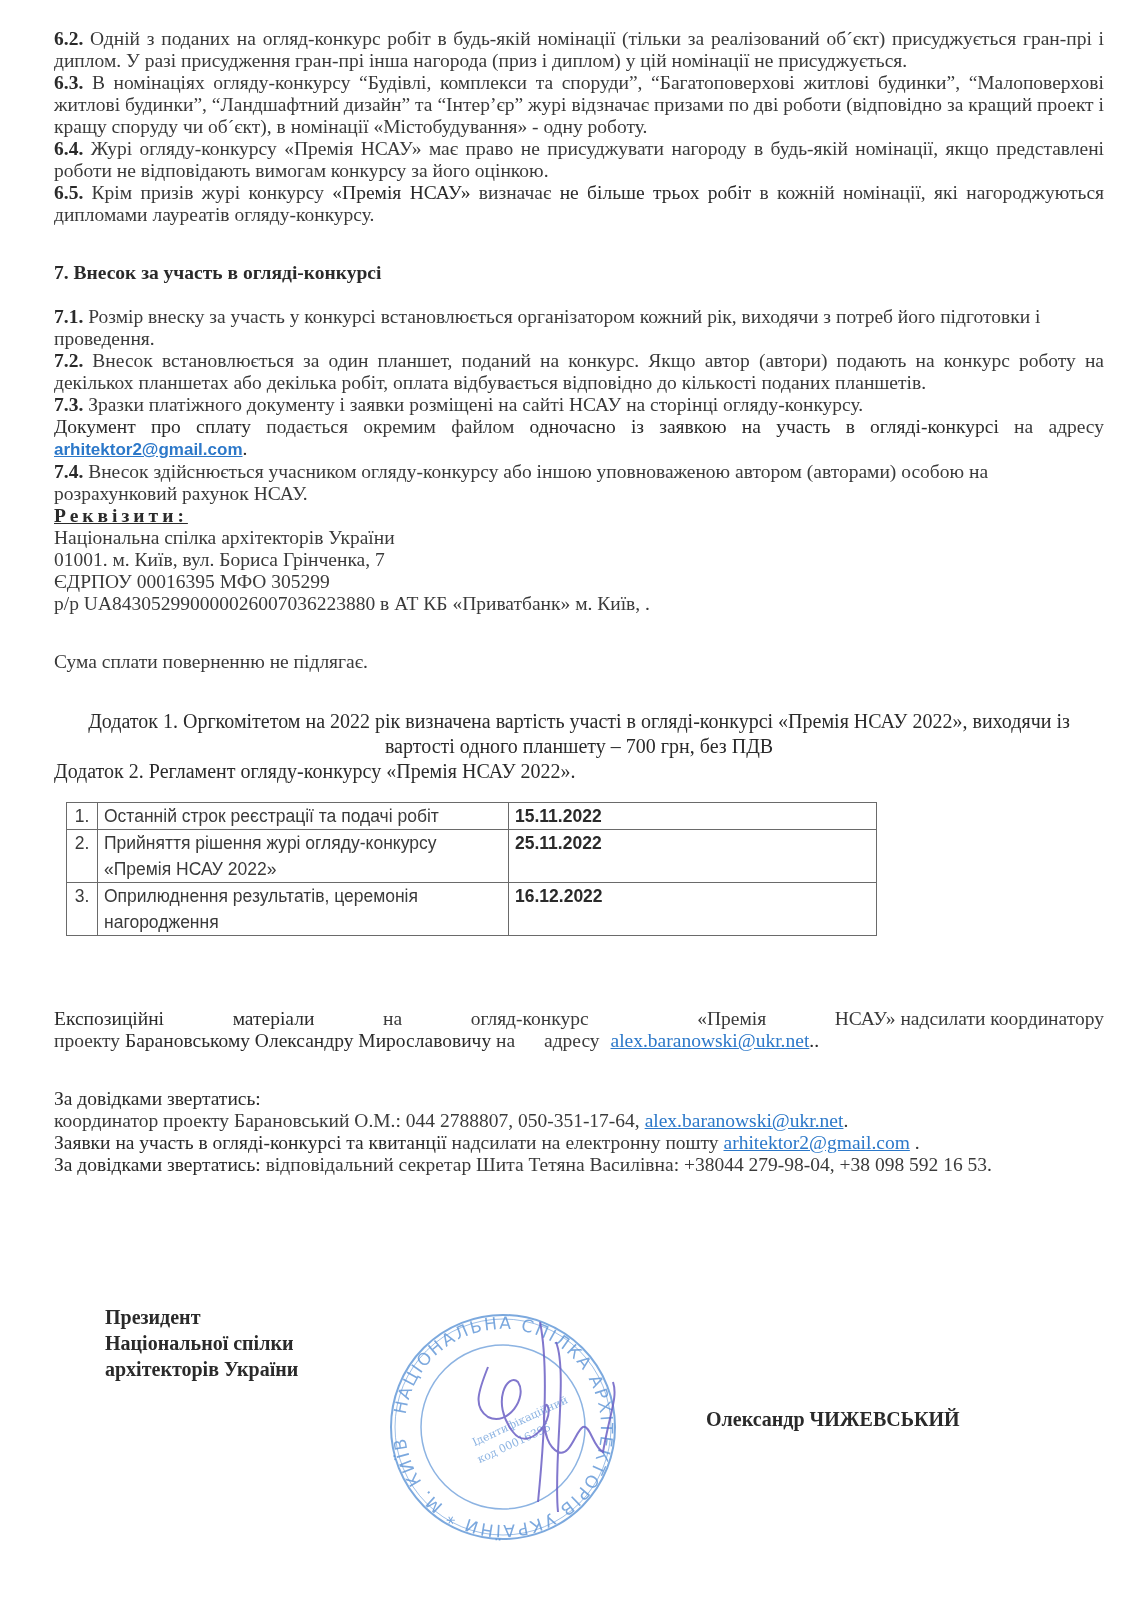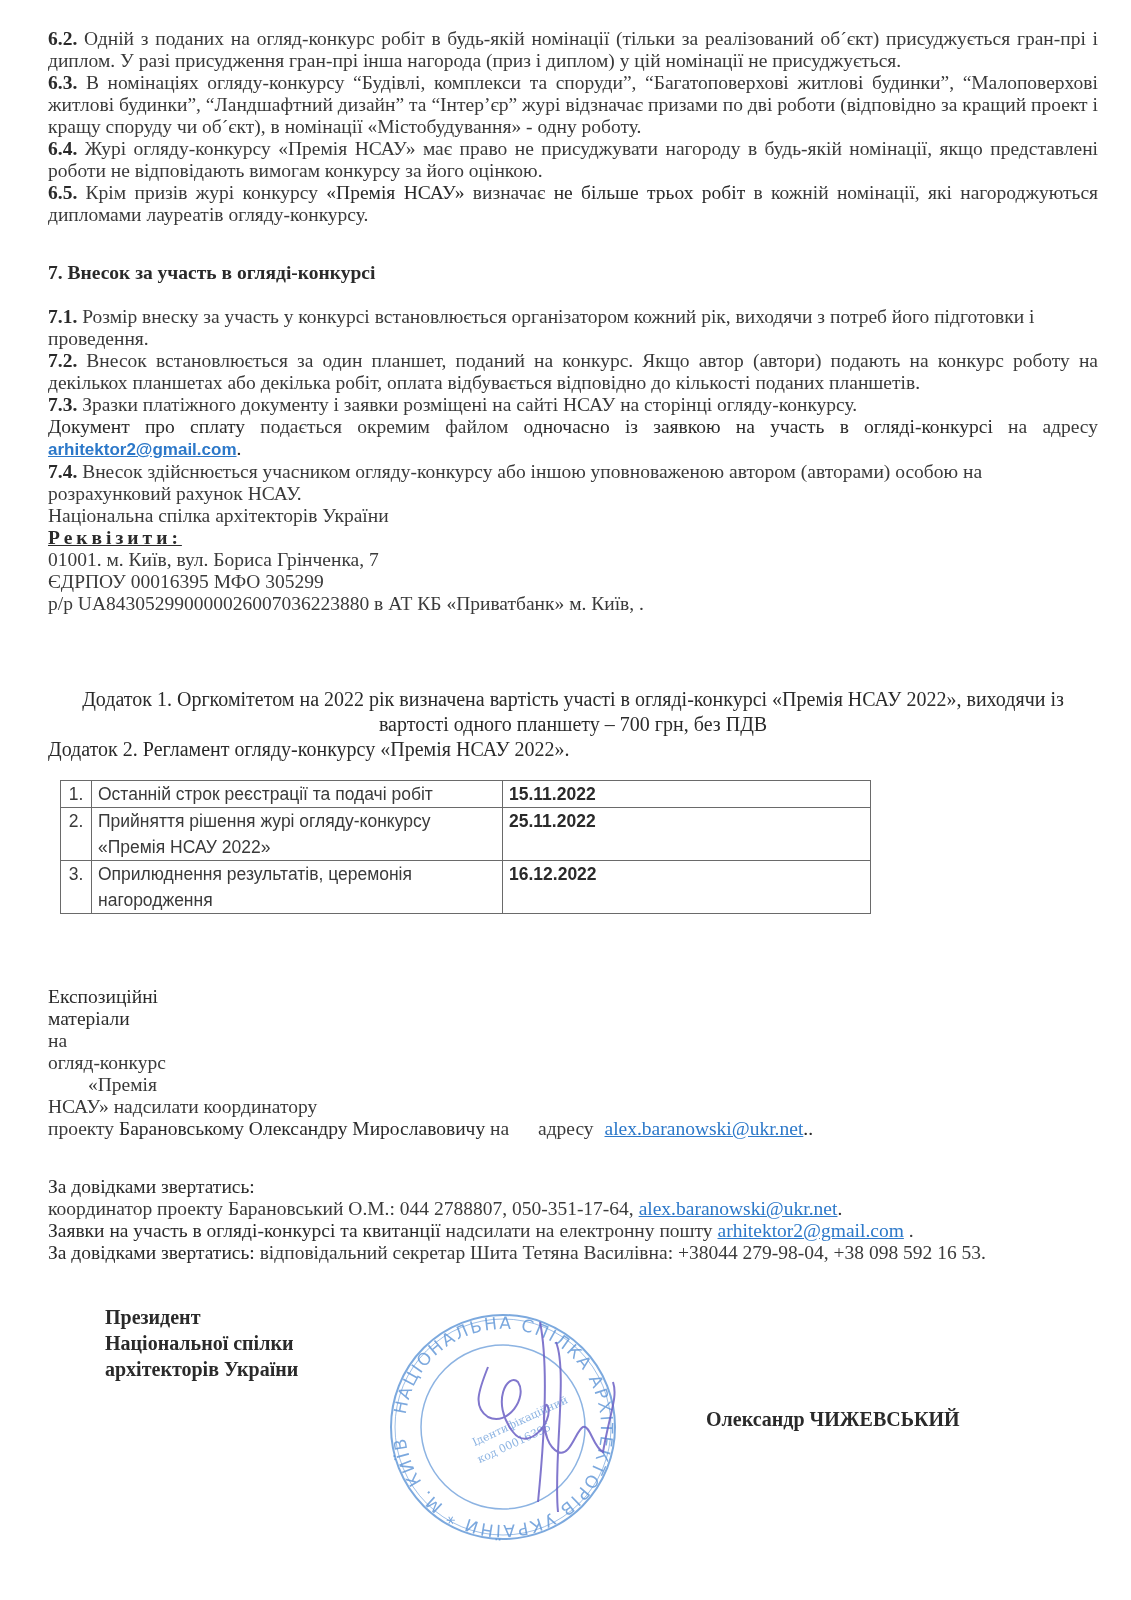--- a/index.html
+++ b/index.html
@@ -1,21 +1,21 @@
 <!DOCTYPE html>
 <html><head>
   <meta charset="utf-8">
   <style>
     html, body { margin: 0; padding: 0; background: #ffffff; }
     body {
       width: 1131px; height: 1600px; position: relative; overflow: hidden;
       font-family: "Liberation Serif", "DejaVu Serif", serif;
       color: #3a3a3a; font-size: 19.5px; line-height: 22px;
     }
-    .page { position: absolute; left: 48px; top: 28px; width: 1050px; }
+    .page { position: absolute; left: 54px; top: 28px; width: 1050px; }
     .p { margin: 0; text-align: justify; }
     .num { font-weight: bold; color: #2a2a2a; }
     b, .b { font-weight: normal; color: #2a2a2a; }
     .gap { height: 22px; }
     .gap-sm { height: 14px; }
     .h { font-weight: bold; color: #2a2a2a; margin: 0; }
     a.link { color: #2c78c9; text-decoration: underline; }
     a.link.sans { font-family: "Liberation Sans", "DejaVu Sans", sans-serif; font-weight: bold; font-size: 17px; }
     .rekv { font-weight: bold; text-decoration: underline; letter-spacing: 4px; color: #2a2a2a; }
     .nojust { text-align: left; }
@@ -23,21 +23,21 @@
     table.reg {
       border-collapse: collapse; margin-left: 12px; margin-top: 18px;
       font-family: "Liberation Sans", "DejaVu Sans", sans-serif; font-size: 17.5px; line-height: 26px;
       color: #3a3a3a;
     }
     table.reg td { border: 1px solid #6a6a6a; vertical-align: top; padding: 0 6px; }
     table.reg td.n { width: 22px; text-align: center; padding: 0 4px; }
     table.reg td.t { width: 398px; }
     table.reg td.d { width: 355px; font-weight: bold; color: #2a2a2a; padding-left: 6px; }
 
-    .expo { display: flex; justify-content: space-between; margin: 0; flex-direction: column; }
+    .expo { display: flex; justify-content: space-between; margin: 0; }
     .sig-block { position: absolute; left: 105px; top: 1304px; font-weight: bold; color: #2a2a2a; font-size: 20px; line-height: 26px; }
     .sig-name { position: absolute; left: 706px; top: 1408px; font-weight: bold; color: #2a2a2a; font-size: 20px; }
     .stamp { position: absolute; left: 378px; top: 1312px; width: 250px; height: 230px; }
   </style>
 </head>
 <body>
 
 <div class="page">
 
   <p class="p">
@@ -82,30 +82,31 @@
     <span>подається окремим файлом</span>
     <b>одночасно із заявкою на участь в огляді-конкурсі</b>
     <span>на адресу</span>
     <a class="link sans" href="#">arhitektor2@gmail.com</a><b>.</b>
   </p>
   <p class="p nojust">
     <span class="num">7.4.</span>
     <span>Внесок здійснюється учасником огляду-конкурсу або іншою уповноваженою автором (авторами) особою на розрахунковий рахунок НСАУ.</span>
   </p>
 
-  <p class="p nojust">Національна спілка архітекторів України</p>
   <p class="p nojust">
     <span class="rekv">Реквізити:</span>
   </p>
+  <p class="p nojust">Національна спілка архітекторів України</p>
   <p class="p nojust">01001. м. Київ, вул. Бориса Грінченка, 7</p>
   <p class="p nojust">ЄДРПОУ  00016395  МФО 305299</p>
   <p class="p nojust">р/р UA843052990000026007036223880 в АТ КБ «Приватбанк» м. Київ, .</p>
 
   <div class="gap"></div>
   <div class="gap-sm"></div>
+  <p class="p nojust">Сума сплати поверненню не підлягає.</p>
   <div class="gap"></div>
   <div class="gap-sm"></div>
 
   <p class="p nojust b" style="font-size:20px; line-height:25px;text-align:center;">Додаток 1. Оргкомітетом на 2022 рік визначена вартість участі в огляді-конкурсі «Премія НСАУ 2022», виходячи із вартості одного планшету – 700 грн, без ПДВ</p>
   <p class="p nojust b" style="font-size:20px; line-height:25px;">Додаток 2. Регламент огляду-конкурсу «Премія НСАУ 2022».</p>
 
   <table class="reg">
     <tbody>
         <tr>
       <td class="n">1.</td>

